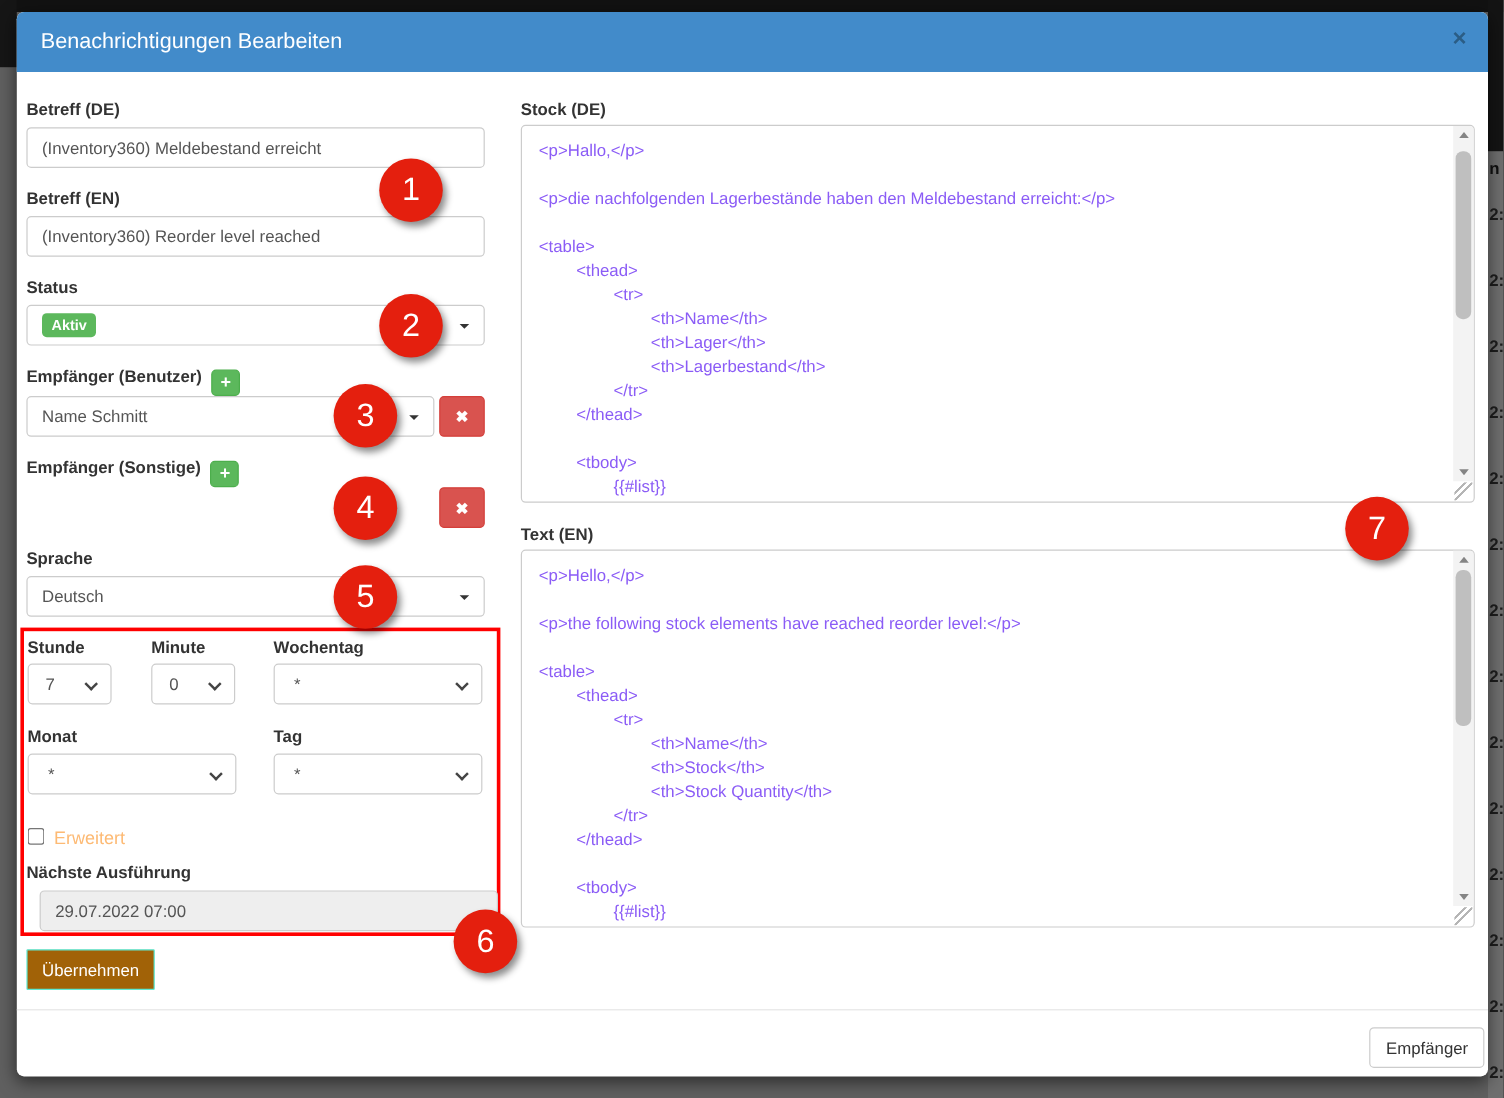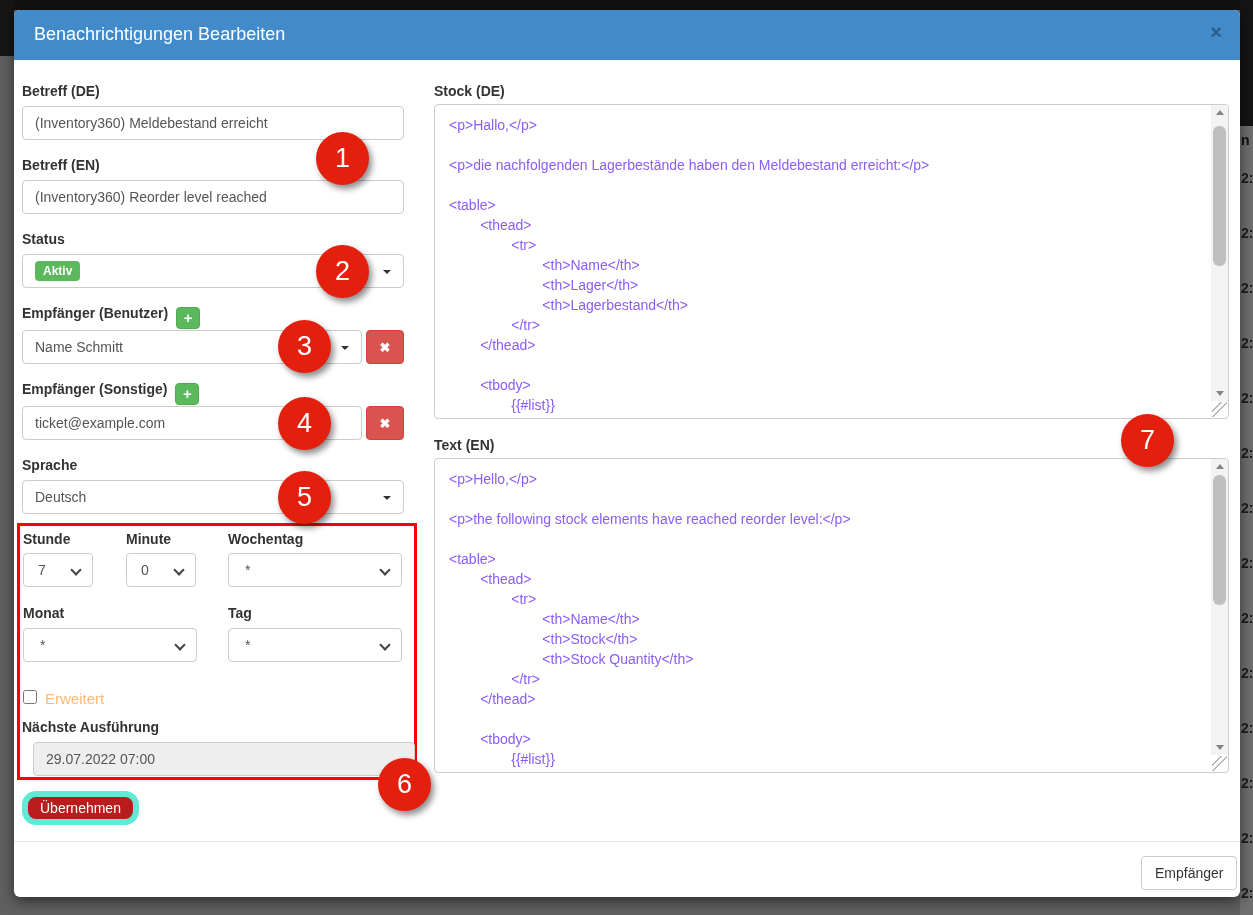--- a/index.html
+++ b/index.html
@@ -36,22 +36,22 @@
     border-left:4px solid transparent; border-right:4px solid transparent; border-top:4px solid #333; }
   .chev { position:absolute; right:12px; top:12px; width:8px; height:8px;
     border-right:2px solid #444; border-bottom:2px solid #444; transform:rotate(45deg); }
   .badge { background:#5cb85c; color:#fff; font-size:12px; font-weight:bold; padding:3px 8px; border-radius:4px; }
   .plus { display:inline-flex; align-items:center; justify-content:center; width:24px; height:22px;
     background:#5cb85c; border:1px solid #4cae4c; border-radius:4px; color:#fff; font-size:15px;
     font-weight:bold; cursor:pointer; margin-left:8px; vertical-align:-5px; }
   .xbtn { position:absolute; width:38px; height:34px; background:#d9534f; border:1px solid #d43f3a;
     border-radius:4px; color:#fff; font-size:13px; font-weight:bold; display:flex; align-items:center;
     justify-content:center; cursor:pointer; }
-  .btn-primary { position:absolute; height:34px; background:#b91c1c; border:6px solid #5eead4;
-    border-radius:14px; color:#fff; font-size:14px; padding:0 12px; cursor:pointer;
+  .btn-primary { position:absolute; height:34px; background:#a16207; border:1px solid #5eead4;
+    border-radius:1px; color:#fff; font-size:14px; padding:0 12px; cursor:pointer;
     font-family:"Liberation Sans", sans-serif; }
   .btn-default { position:absolute; height:34px; background:#fff; border:1px solid #ccc;
     border-radius:4px; color:#333; font-size:14px; padding:0 13px; cursor:pointer;
     font-family:"Liberation Sans", sans-serif; }
 
   .redbox { position:absolute; left:17px; top:523px; width:400px; height:257px;
     border:3px solid #ff0000; pointer-events:none; }
 
   .ta-wrap { position:absolute; }
   .ta-wrap textarea { width:100%; height:100%; border:1px solid #ccc; border-radius:4px;
@@ -135,21 +135,20 @@
   </div>
   <div class="xbtn" style="left:366px; top:330px">
     <span>✖</span>
   </div>
 
   <div class="lbl" style="left:22px; top:381px">
     <span>Empfänger (Sonstige)</span><span class="plus">
         <span>+</span>
       </span>
   </div>
-  <input class="inp" style="left: 22px; top: 406px; width: 340px;" value="ticket@example.com">
   <div class="xbtn" style="left:366px; top:406px">
     <span>✖</span>
   </div>
 
   <div class="lbl" style="left:22px; top:457px">Sprache</div>
   <div class="sel" style="left:22px; top:480px; width:382px">
     <span>Deutsch</span>
     <span class="caret"></span>
   </div>
 

